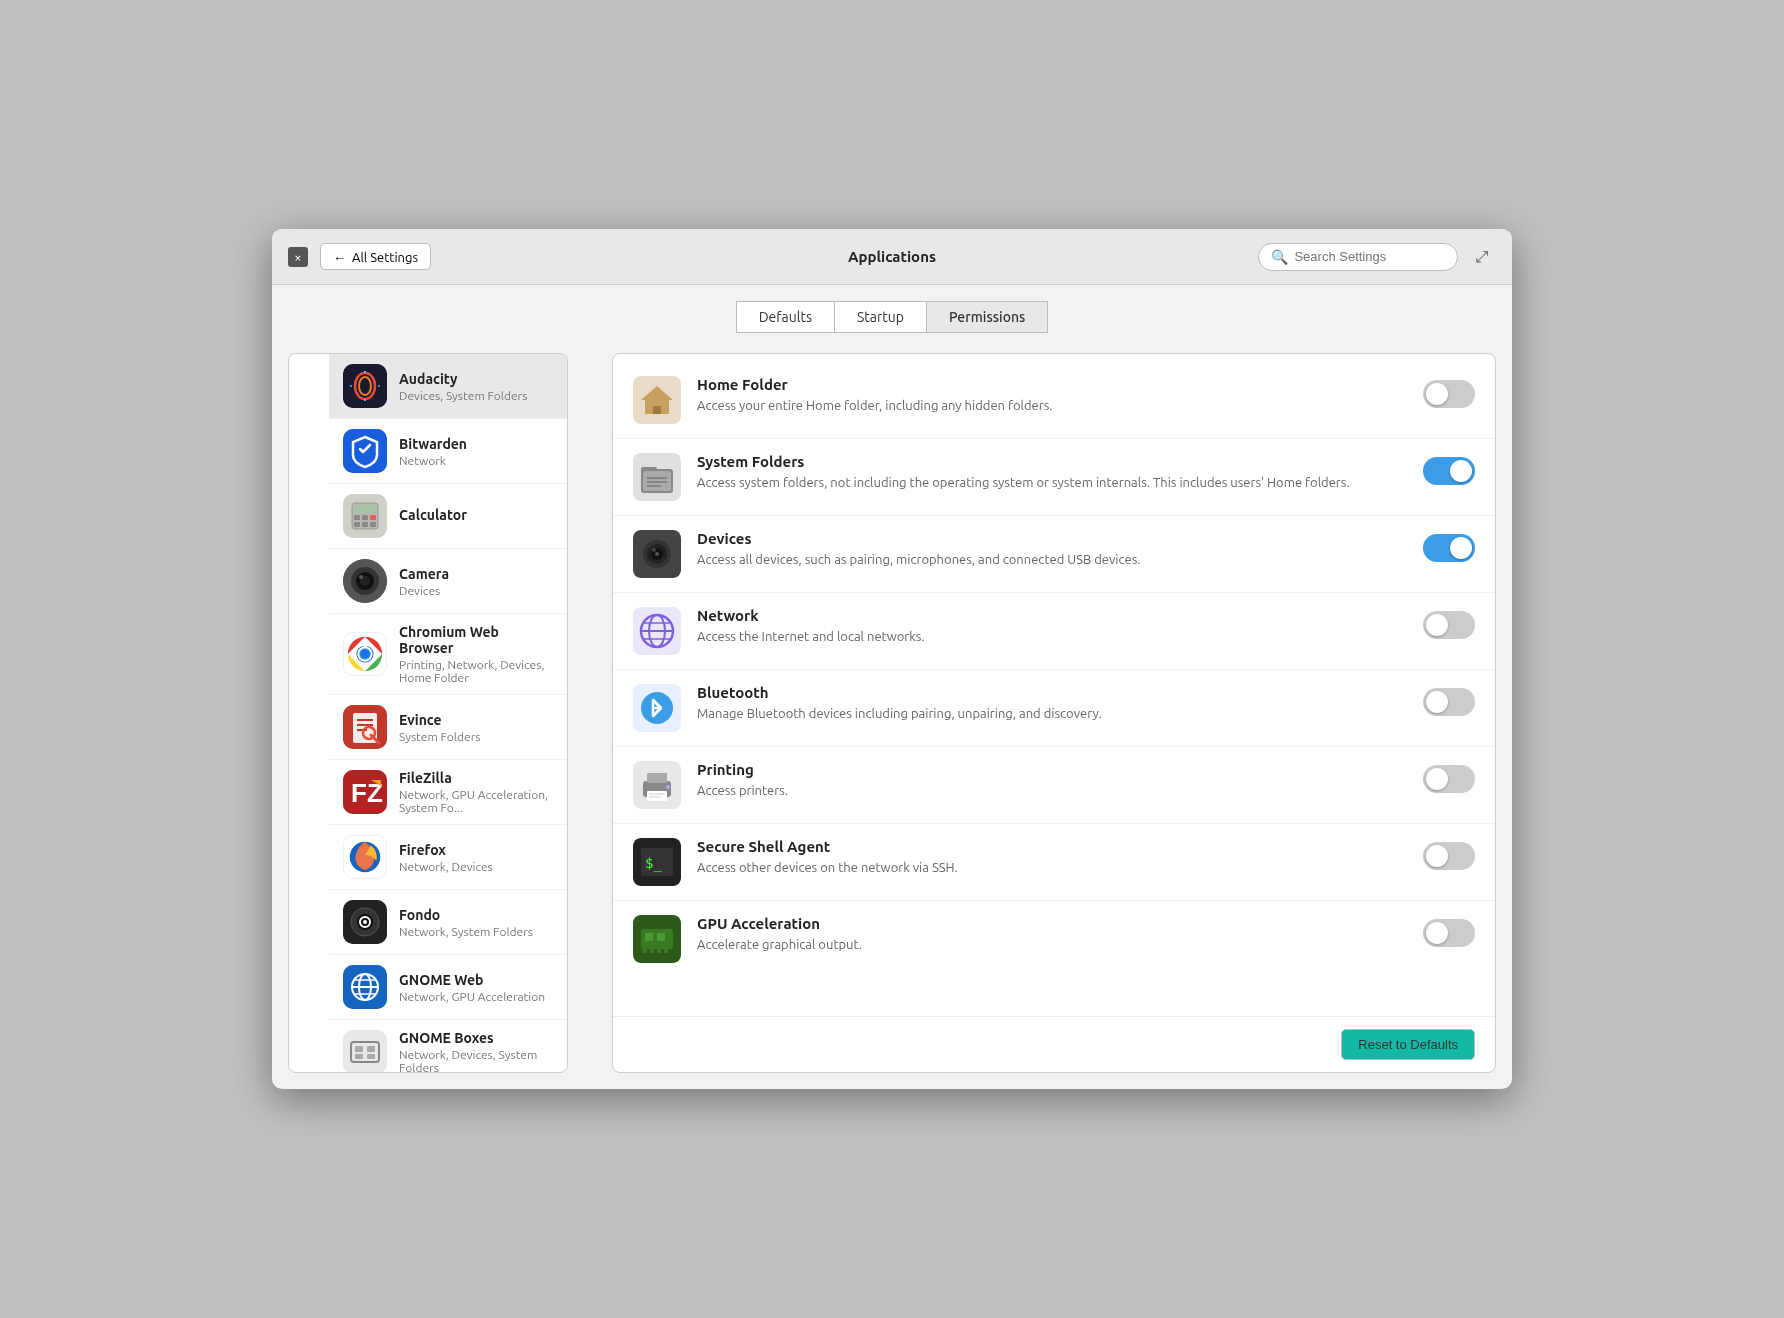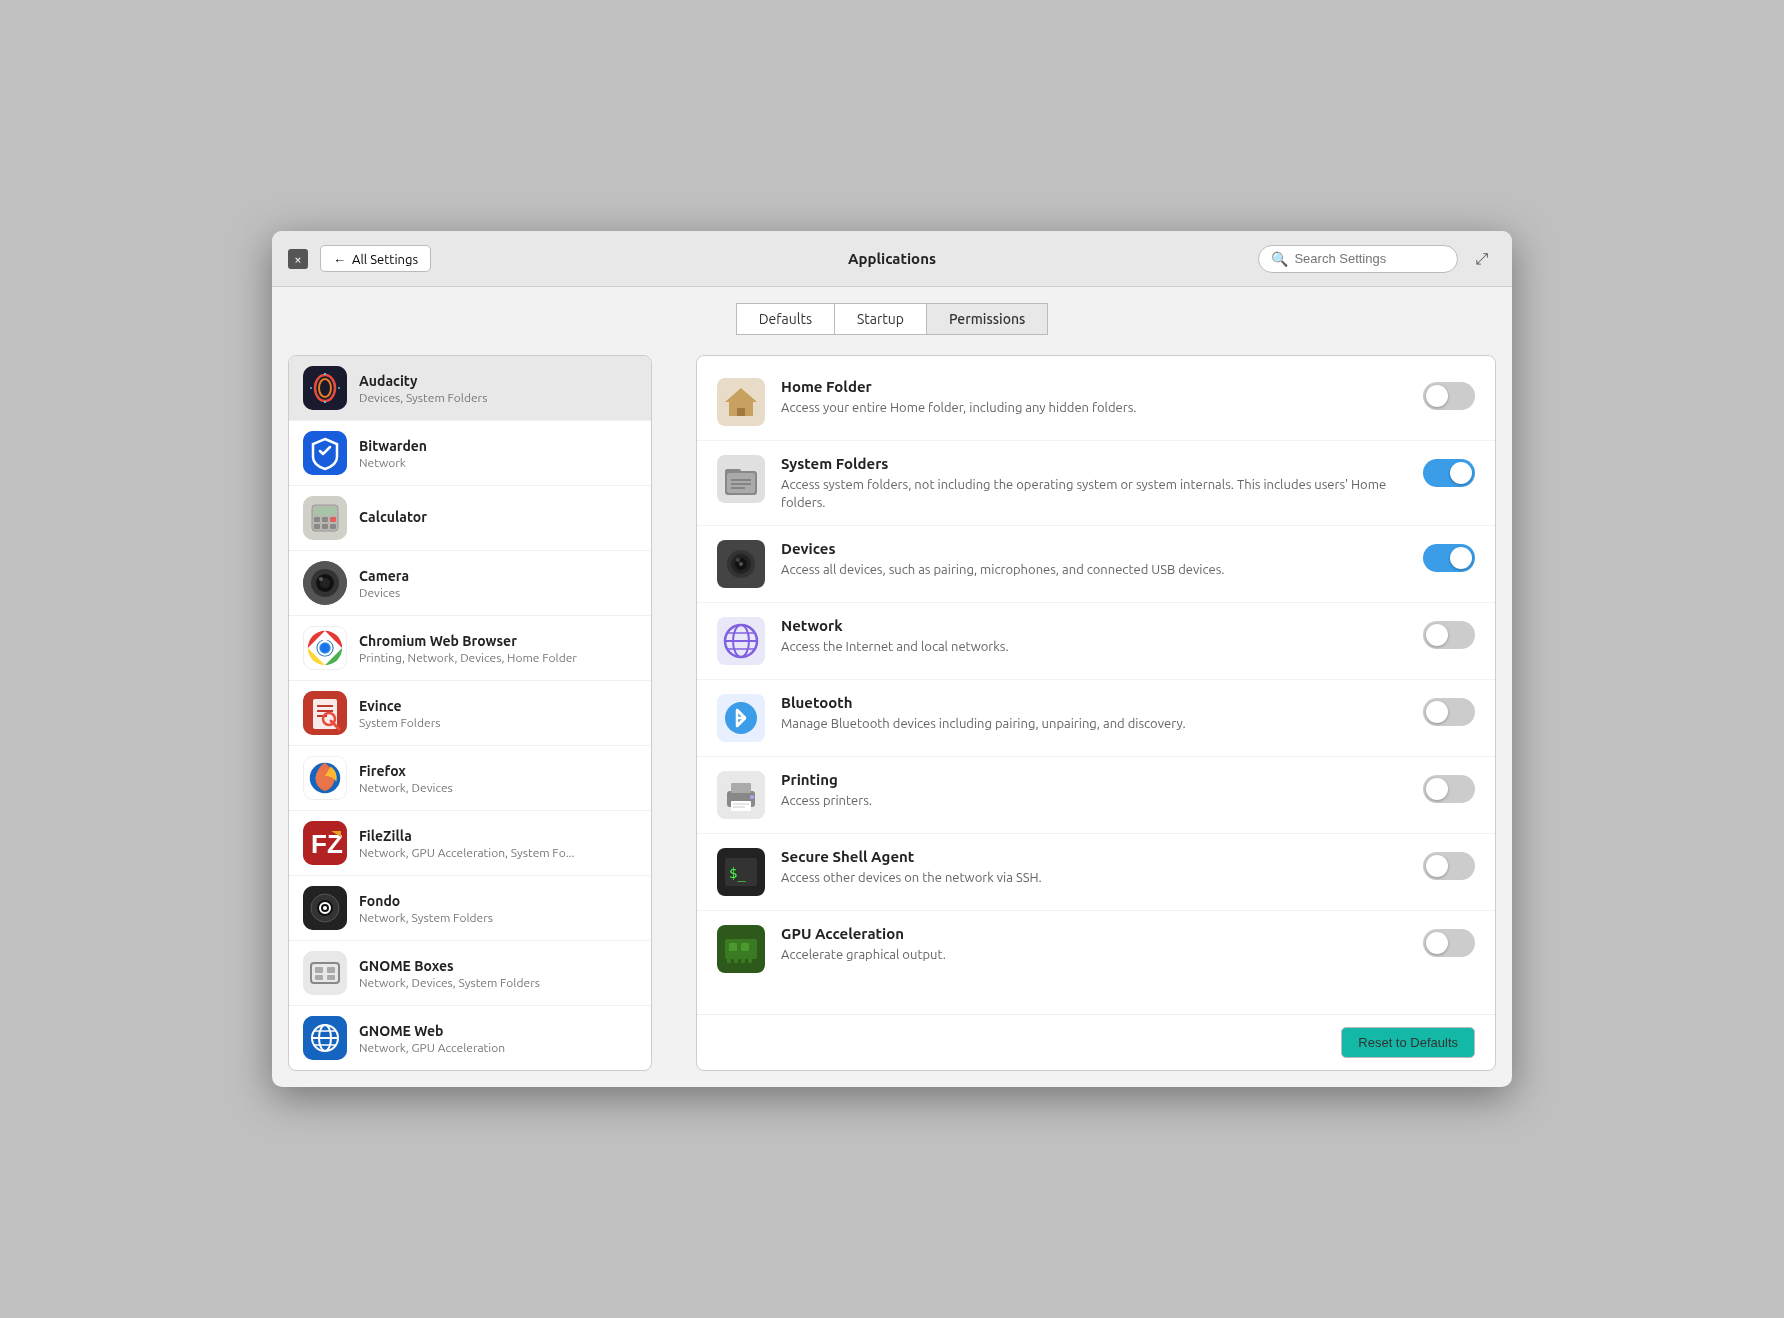--- a/index.html
+++ b/index.html
@@ -126,27 +126,28 @@
       font-weight: 500;
     }
     .content {
       display: flex;
       padding: 12px 16px 16px;
       gap: 12px;
       min-height: 700px;
     }
     
     .sidebar {
-      width: 364px;
+      width: 280px;
       flex-shrink: 0;
       border: 1px solid #ccc;
       border-radius: 8px;
       background: #fff;
       overflow-y: auto;
       max-height: 720px;
+      padding-left: 40px;
     }
     .app-item {
       display: flex;
       align-items: center;
       padding: 10px 14px;
       gap: 12px;
       cursor: pointer;
       border-bottom: 1px solid #f0f0f0;
     }
     .app-item:last-child { border-bottom: none; }
@@ -390,96 +391,96 @@
             <circle cx="26" cy="28" r="6" fill="none" stroke="#e74c3c" stroke-width="2.5"></circle>
           </svg>
         </div>
         <div class="app-info">
           <div class="app-name">Evince</div>
           <div class="app-desc">System Folders</div>
         </div>
       </div>
 
       <div class="app-item">
+        <div class="app-icon" style="background:#b22222; border-radius:10px;">
+          <svg width="44" height="44" viewBox="0 0 44 44">
+            <rect width="44" height="44" rx="10" fill="#b22222"></rect>
+            <text x="8" y="32" font-size="26" font-weight="bold" fill="white" font-family="sans-serif">FZ</text>
+            <path d="M28 10 L38 10 L38 16 Z" fill="#e8a020"></path>
+          </svg>
+        </div>
+        <div class="app-info">
+          <div class="app-name">FileZilla</div>
+          <div class="app-desc">Network, GPU Acceleration, System Fo...</div>
+        </div>
+      </div>
+
+      <div class="app-item">
         <div class="app-icon" style="background:white; border-radius:10px; border:1px solid #eee;">
           <svg width="44" height="44" viewBox="0 0 44 44">
             <rect width="44" height="44" rx="10" fill="white"></rect>
             <circle cx="22" cy="22" r="16" fill="#1565C0"></circle>
             <circle cx="22" cy="22" r="10" fill="#3b9de8"></circle>
             <path d="M22 6 Q32 14 32 22 Q32 32 22 36 Q12 32 12 22 Q14 10 22 6Z" fill="#ff7139" opacity="0.9"></path>
             <path d="M28 10 Q36 16 34 26 Q30 20 22 20Z" fill="#ffb830"></path>
           </svg>
         </div>
         <div class="app-info">
           <div class="app-name">Firefox</div>
           <div class="app-desc">Network, Devices</div>
         </div>
       </div>
 
       <div class="app-item">
-        <div class="app-icon" style="background:#b22222; border-radius:10px;">
-          <svg width="44" height="44" viewBox="0 0 44 44">
-            <rect width="44" height="44" rx="10" fill="#b22222"></rect>
-            <text x="8" y="32" font-size="26" font-weight="bold" fill="white" font-family="sans-serif">FZ</text>
-            <path d="M28 10 L38 10 L38 16 Z" fill="#e8a020"></path>
-          </svg>
-        </div>
-        <div class="app-info">
-          <div class="app-name">FileZilla</div>
-          <div class="app-desc">Network, GPU Acceleration, System Fo...</div>
-        </div>
-      </div>
-
-      <div class="app-item">
         <div class="app-icon" style="background:#222; border-radius:10px;">
           <svg width="44" height="44" viewBox="0 0 44 44">
             <rect width="44" height="44" rx="10" fill="#222"></rect>
             <circle cx="22" cy="22" r="14" fill="#333" stroke="#555" stroke-width="1"></circle>
             <circle cx="22" cy="22" r="8" fill="#111"></circle>
             <circle cx="22" cy="22" r="5" stroke="white" stroke-width="2" fill="none"></circle>
             <circle cx="22" cy="22" r="2" fill="white"></circle>
           </svg>
         </div>
         <div class="app-info">
           <div class="app-name">Fondo</div>
           <div class="app-desc">Network, System Folders</div>
+        </div>
+      </div>
+
+      <div class="app-item">
+        <div class="app-icon" style="background:#1565C0; border-radius:10px;">
+          <svg width="44" height="44" viewBox="0 0 44 44">
+            <rect width="44" height="44" rx="10" fill="#1565C0"></rect>
+            <circle cx="22" cy="22" r="13" fill="none" stroke="white" stroke-width="2"></circle>
+            <ellipse cx="22" cy="22" rx="6" ry="13" fill="none" stroke="white" stroke-width="2"></ellipse>
+            <line x1="9" y1="22" x2="35" y2="22" stroke="white" stroke-width="2"></line>
+            <line x1="11" y1="15" x2="33" y2="15" stroke="white" stroke-width="1.5"></line>
+            <line x1="11" y1="29" x2="33" y2="29" stroke="white" stroke-width="1.5"></line>
+          </svg>
+        </div>
+        <div class="app-info">
+          <div class="app-name">GNOME Web</div>
+          <div class="app-desc">Network, GPU Acceleration</div>
         </div>
       </div>
 
       <div class="app-item">
         <div class="app-icon" style="background:#e8e8e8; border-radius:10px;">
           <svg width="44" height="44" viewBox="0 0 44 44">
             <rect width="44" height="44" rx="10" fill="#e8e8e8"></rect>
             <rect x="8" y="12" width="28" height="20" rx="3" fill="none" stroke="#888" stroke-width="2"></rect>
             <rect x="12" y="16" width="8" height="6" rx="1" fill="#aaa"></rect>
             <rect x="24" y="16" width="8" height="6" rx="1" fill="#aaa"></rect>
             <rect x="12" y="24" width="8" height="5" rx="1" fill="#aaa"></rect>
             <rect x="24" y="24" width="8" height="5" rx="1" fill="#aaa"></rect>
           </svg>
         </div>
         <div class="app-info">
           <div class="app-name">GNOME Boxes</div>
           <div class="app-desc">Network, Devices, System Folders</div>
-        </div>
-      </div>
-
-      <div class="app-item">
-        <div class="app-icon" style="background:#1565C0; border-radius:10px;">
-          <svg width="44" height="44" viewBox="0 0 44 44">
-            <rect width="44" height="44" rx="10" fill="#1565C0"></rect>
-            <circle cx="22" cy="22" r="13" fill="none" stroke="white" stroke-width="2"></circle>
-            <ellipse cx="22" cy="22" rx="6" ry="13" fill="none" stroke="white" stroke-width="2"></ellipse>
-            <line x1="9" y1="22" x2="35" y2="22" stroke="white" stroke-width="2"></line>
-            <line x1="11" y1="15" x2="33" y2="15" stroke="white" stroke-width="1.5"></line>
-            <line x1="11" y1="29" x2="33" y2="29" stroke="white" stroke-width="1.5"></line>
-          </svg>
-        </div>
-        <div class="app-info">
-          <div class="app-name">GNOME Web</div>
-          <div class="app-desc">Network, GPU Acceleration</div>
         </div>
       </div>
 
     </div>
 
     <div class="permissions-panel">
       <div class="perm-list">
 
         <div class="perm-item">
           <div class="perm-icon">

